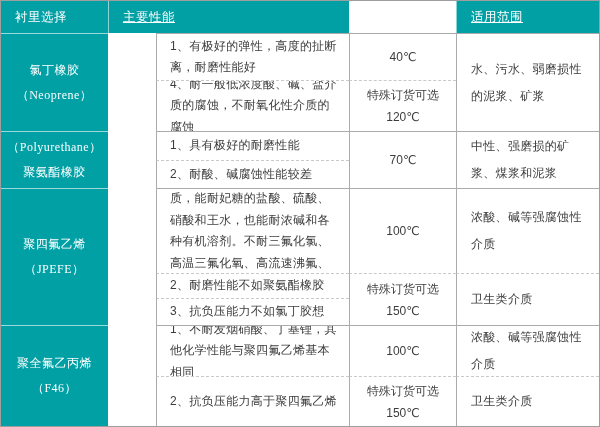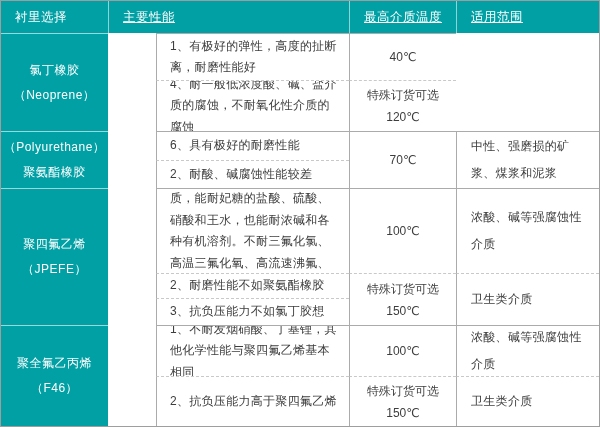--- a/index.html
+++ b/index.html
@@ -11,21 +11,21 @@
     grid-template-columns:107px 241px 107px 1fr;
     grid-template-rows:32px 47px 51px 29px 28px 85px 25px 27px 51px 1fr;
     color:#3d3d3d;font-size:12px;
   }
   .cell{box-sizing:border-box;overflow:hidden;}
   
   .teal{background:#00A0A5;color:#fff;}
   .hcell{display:flex;align-items:center;padding-left:14px;font-size:12.5px;letter-spacing:.5px;}
   .hsep{border-left:1px solid rgba(255,255,255,.55);text-decoration:underline;}
   .mat{display:flex;flex-direction:column;align-items:center;justify-content:center;
-       text-align:center;line-height:25px;border-top:1px solid rgba(255,255,255,.6);letter-spacing:.5px;}
+       text-align:center;line-height:25px;border-top:1px solid rgba(255,255,255,.6);letter-spacing:.5px;font-family:Liberation Serif, serif;}
   
   .bl{border-left:1px solid #ababab;}
   .bt{border-top:1px solid #ababab;}
   .btd{border-top:1px dashed #c9c9c9;}
   .perf{display:flex;flex-direction:column;justify-content:center;
         padding:2px 8px 2px 13px;line-height:21.5px;letter-spacing:.3px;margin-left:48px;}
   .temp{display:flex;flex-direction:column;align-items:center;justify-content:center;
         text-align:center;line-height:22px;}
   .scope{display:flex;flex-direction:column;justify-content:center;
          padding:2px 10px 2px 14px;line-height:27px;letter-spacing:.3px;}
@@ -33,23 +33,20 @@
 </head>
 <body>
 
 <div class="table">
 
   <div class="cell teal hcell" style="grid-area:1/1">
       <span>衬里选择</span>
     </div>
   <div class="cell teal hcell hsep" style="grid-area:1/2">
       <span>主要性能</span>
-    </div>
-  <div class="cell teal hcell hsep" style="grid-area:1/3">
-      <span>最高介质温度</span>
     </div>
   <div class="cell teal hcell hsep" style="grid-area:1/4">
       <span>适用范围</span>
     </div>
 
   <div class="cell teal mat" style="grid-area:2/1/4/2">
     <span>氯丁橡胶</span>
     <span>（Neoprene）</span>
   </div>
   <div class="cell teal mat" style="grid-area:4/1/6/2">
@@ -65,21 +62,21 @@
     <span>（F46）</span>
   </div>
 
   <div class="cell perf bl bt" style="grid-area:2/2">
       <span>1、有极好的弹性，高度的扯断离，耐磨性能好</span>
     </div>
   <div class="cell perf bl btd" style="grid-area:3/2">
       <span>4、耐一般低浓度酸、碱、盐介质的腐蚀，不耐氧化性介质的腐蚀</span>
     </div>
   <div class="cell perf bl bt" style="grid-area:4/2">
-      <span>6、具有极好的耐磨性能</span>
+      <span>1、具有极好的耐磨性能</span>
     </div>
   <div class="cell perf bl btd" style="grid-area:5/2">
       <span>2、耐酸、碱腐蚀性能较差</span>
     </div>
   <div class="cell perf bl bt" style="grid-area:6/2">
       <span>1、几乎可以抵抗所有化学介质，能耐妃糖的盐酸、硫酸、硝酸和王水，也能耐浓碱和各种有机溶剂。不耐三氟化氯、高温三氟化氧、高流速沸氟、液氧、臭氧的腐蚀</span>
     </div>
   <div class="cell perf bl btd" style="grid-area:7/2">
       <span>2、耐磨性能不如聚氨酯橡胶</span>
     </div>
@@ -111,20 +108,23 @@
     <span>150℃</span>
   </div>
   <div class="cell temp bl bt" style="grid-area:9/3">
     <span>100℃</span>
   </div>
   <div class="cell temp bl btd" style="grid-area:10/3">
     <span>特殊订货可选</span>
     <span>150℃</span>
   </div>
 
+  <div class="cell scope bl bt" style="grid-area:2/4/4/5">
+      <span>水、污水、弱磨损性的泥浆、矿浆</span>
+    </div>
   <div class="cell scope bl bt" style="grid-area:4/4/6/5">
       <span>中性、强磨损的矿浆、煤浆和泥浆</span>
     </div>
   <div class="cell scope bl bt" style="grid-area:6/4">
       <span>浓酸、碱等强腐蚀性介质</span>
     </div>
   <div class="cell scope bl btd" style="grid-area:7/4/9/5">
       <span>卫生类介质</span>
     </div>
   <div class="cell scope bl bt" style="grid-area:9/4">

